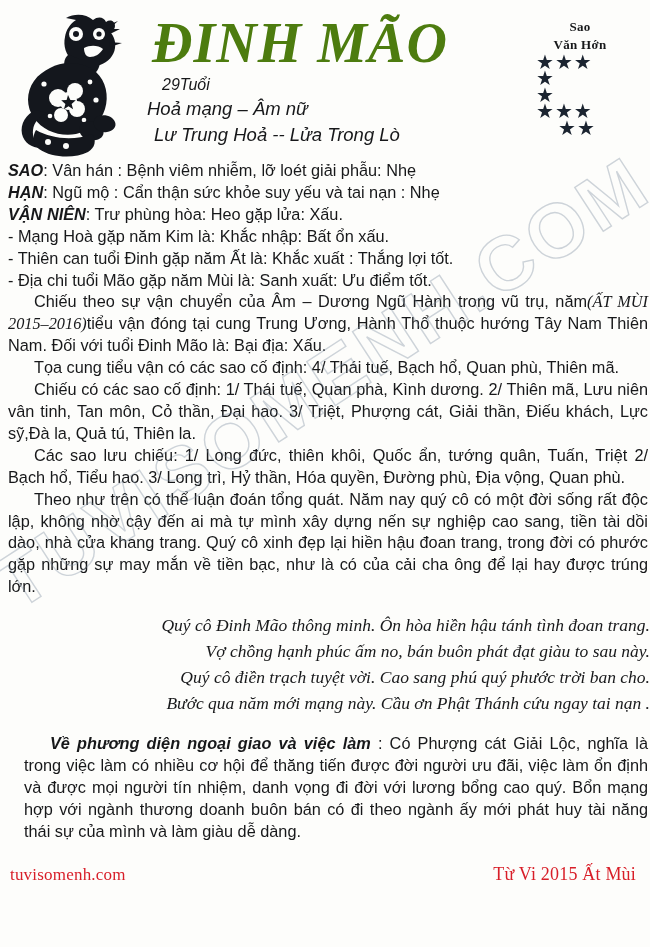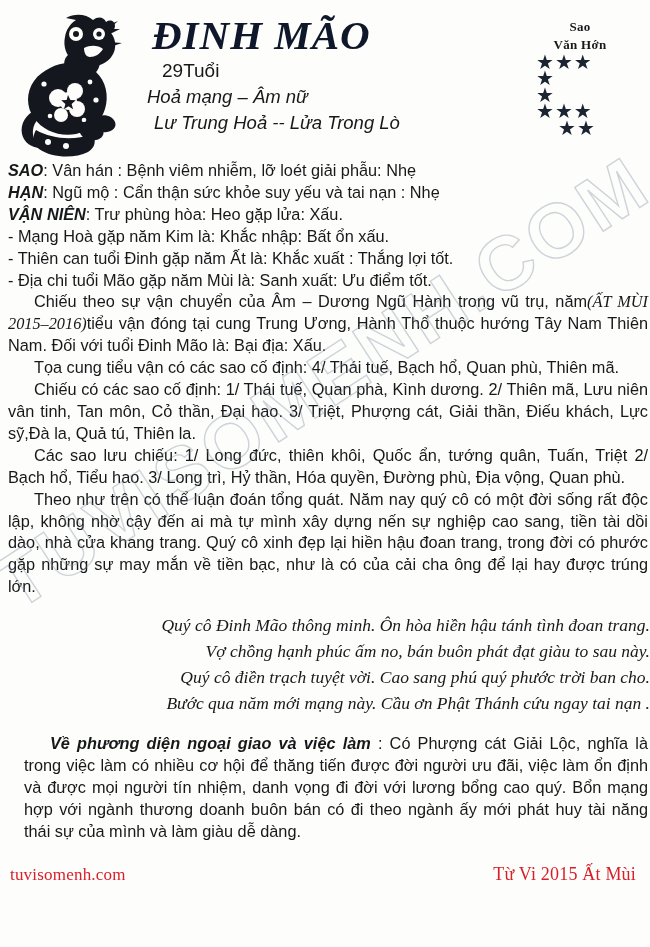--- a/index.html
+++ b/index.html
@@ -61,30 +61,31 @@
 
   .title-block {
     flex: 1 1 auto;
     padding-top: 2px;
     min-width: 0;
   }
   .main-title {
     font-family: "Liberation Serif", serif;
     font-weight: bold;
     font-style: italic;
-    font-size: 41px;
+    font-size: 56px;
     letter-spacing: 1px;
     line-height: 1.05;
     margin: 0 0 2px 0;
-    color: #0f172a;
+    color: #4d7c0f;
     text-indent: 14px;
   }
   .sub-age {
     font-family: "Liberation Sans", sans-serif;
-    font-size: 19px;
+    font-style: italic;
+    font-size: 16px;
     line-height: 1.25;
     margin: 1px 0 0 24px;
   }
   .sub-born {
     font-family: "Liberation Sans", sans-serif;
     font-style: italic;
     font-weight: 600;
     font-size: 18.5px;
     line-height: 1.3;
     margin: 1px 0 0 14px;

